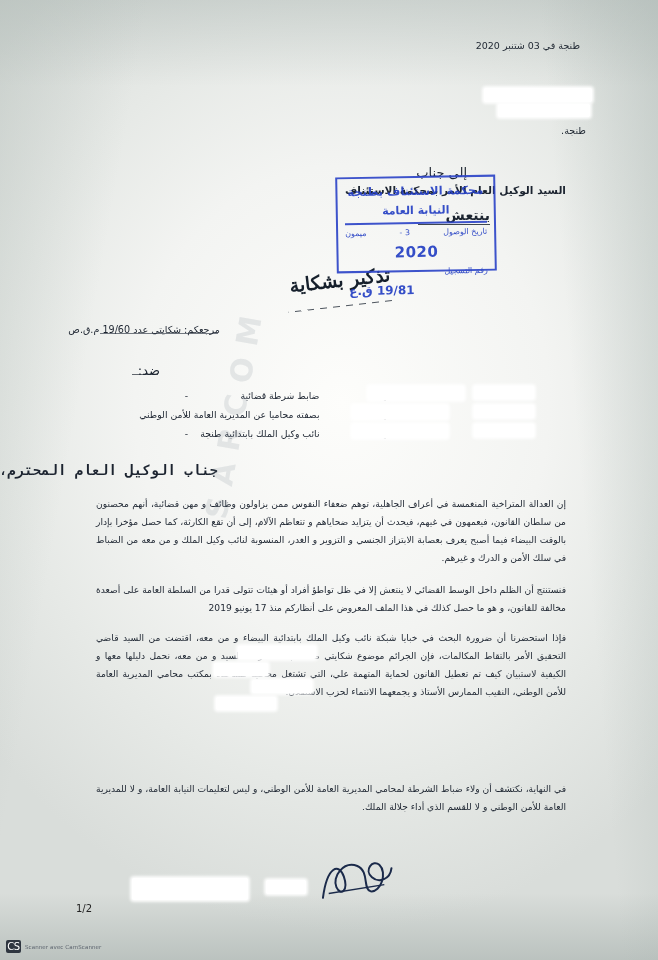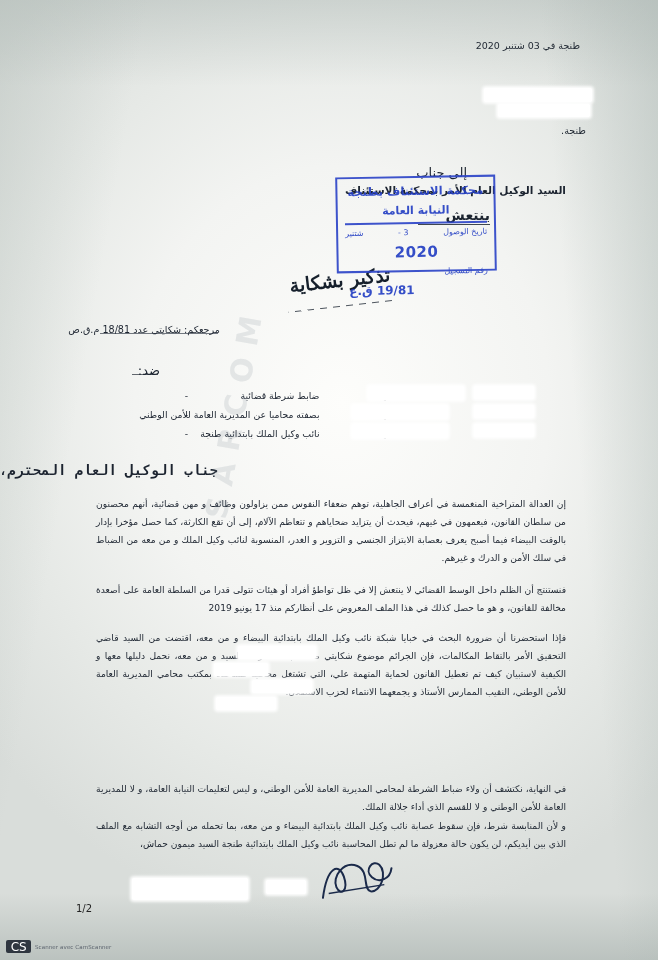--- a/index.html
+++ b/index.html
@@ -197,24 +197,24 @@
     top: 900px; right: 566px;
     font-size: 10px;
     color: #222;
   }
   .cs-badge {
     position: absolute;
     left: 6px; bottom: 7px;
     display: flex; align-items: center; gap: 4px;
   }
   .cs-box {
-    width: 25px; height: 13px;
+    width: 15px; height: 13px;
     background: #2f3640;
     color: #fff;
-    font-size: 12px;
+    font-size: 10px;
     display: flex; align-items: center; justify-content: center;
     border-radius: 2px;
     letter-spacing: -0.3px;
   }
   .cs-text {
     font-size: 5.5px;
     color: #5c646e;
     letter-spacing: .1px;
   }
 </style>
@@ -229,51 +229,50 @@
     <div class="tx city-right">طنجة.</div>
 
     <div class="tx addr-1">إلى جناب</div>
     <div class="tx addr-2">السيد الوكيل العام الأمر بمحكمة الاستئناف</div>
     <div class="tx addr-3">ينتعش</div>
     <div class="blk addr-underline"></div>
 
     <div class="tx doc-title">تذكير بشكاية</div>
     <div class="blk title-dashes"></div>
 
-    <div class="tx ref">مرجعكم: شكايتي عدد 18/81 م.ق.ص</div>
+    <div class="tx ref">مرجعكم: شكايتي عدد 19/60 م.ق.ص</div>
     <div class="blk ref-strike"></div>
 
     <div class="tx contre">ضد:</div>
     <div class="blk contre-underline"></div>
 
     <div class="dash d1">-</div>
     <div class="tx party p1">السيد                    ضابط شرطة قضائية</div>
     <div class="dash d2">-</div>
     <div class="tx party p2">السيد                    بصفته محاميا عن المديرية العامة للأمن الوطني</div>
     <div class="dash d3">-</div>
     <div class="tx party p3">السيد                    نائب وكيل الملك بابتدائية طنجة</div>
 
     <div class="tx salut">جناب الوكيل العام المحترم،</div>
 
     <div class="para pa1">إن العدالة المتراخية المنغمسة في أعراف الجاهلية، توهم ضعفاء النفوس ممن يزاولون وظائف و مهن قضائية، أنهم محصنون من سلطان القانون، فيعمهون في غيهم، فيحدث أن يتزايد ضحاياهم و تتعاظم الآلام، إلى أن تقع الكارثة، كما حصل مؤخرا بإدار بالوقت البيضاء فيما أصبح يعرف بعصابة الابتزاز الجنسي و التزوير و الغدر، المنسوبة لنائب وكيل الملك و من معه من الضباط في سلك الأمن و الدرك و غيرهم.</div>
     <div class="para pa2">فنستنتج أن الظلم داخل الوسط القضائي لا ينتعش إلا في ظل تواطؤ أفراد أو هيئات تتولى قدرا من السلطة العامة على أصعدة مخالفة للقانون، و هو ما حصل كذلك في هذا الملف المعروض على أنظاركم منذ 17 يونيو 2019</div>
     <div class="para pa3">فإذا استحضرنا أن ضرورة البحث في خبايا شبكة نائب وكيل الملك بابتدائية البيضاء و من معه، اقتضت من السيد قاضي التحقيق الأمر بالتقاط المكالمات، فإن الجرائم موضوع شكايتي ضد ضابط الشرطة السيد          و من معه، نحمل دليلها معها و الكيفية لاستبيان كيف تم تعطيل القانون لحماية المتهمة         علي، التي تشتغل محامية مساعدة بمكتب محامي المديرية العامة للأمن الوطني، النقيب الممارس الأستاذ         و يجمعهما الانتماء لحزب الاستقلال.</div>
     <div class="para pa5">في النهاية، نكتشف أن ولاء ضباط الشرطة لمحامي المديرية العامة للأمن الوطني، و ليس لتعليمات النيابة العامة، و لا للمديرية العامة للأمن الوطني و لا للقسم الذي أداء جلالة الملك.</div>
-    <div class="para pa6">و لأن المنابسة شرط، فإن سقوط عصابة نائب وكيل الملك بابتدائية البيضاء و من معه، بما تحمله من أوجه التشابه مع الملف الذي بين أيديكم، لن يكون حالة معزولة ما لم تطل المحاسبة نائب وكيل الملك بابتدائية طنجة السيد ميمون حماش،</div>
 
     <div class="watermark">SARCOM</div>
 
     <div class="stamp">
       <div class="s-l1">محكمة الاستئناف بطنجة</div>
       <div class="s-l2">النيابة العامة</div>
       <div class="s-sep"></div>
       <div class="s-row">
         <span>تاريخ الوصول</span>
         <span>3 -</span>
-        <span>شتنبر</span>
+        <span>ميمون</span>
       </div>
       <div class="s-big">2020</div>
       <div class="s-row">
         <span>رقم التسجيل</span>
       </div>
       <div class="s-num">19/81 ق.ع</div>
     </div>
 
     <svg class="signature" viewBox="0 0 78 46">
       <path d="M4 40 C10 8, 22 6, 26 20 C30 34, 22 40, 18 30 C14 20, 26 4, 40 10

